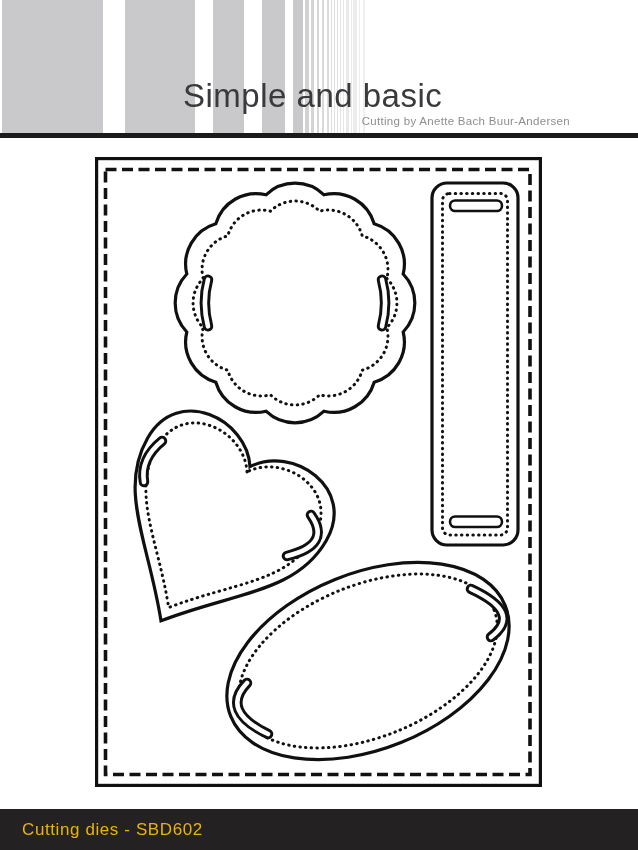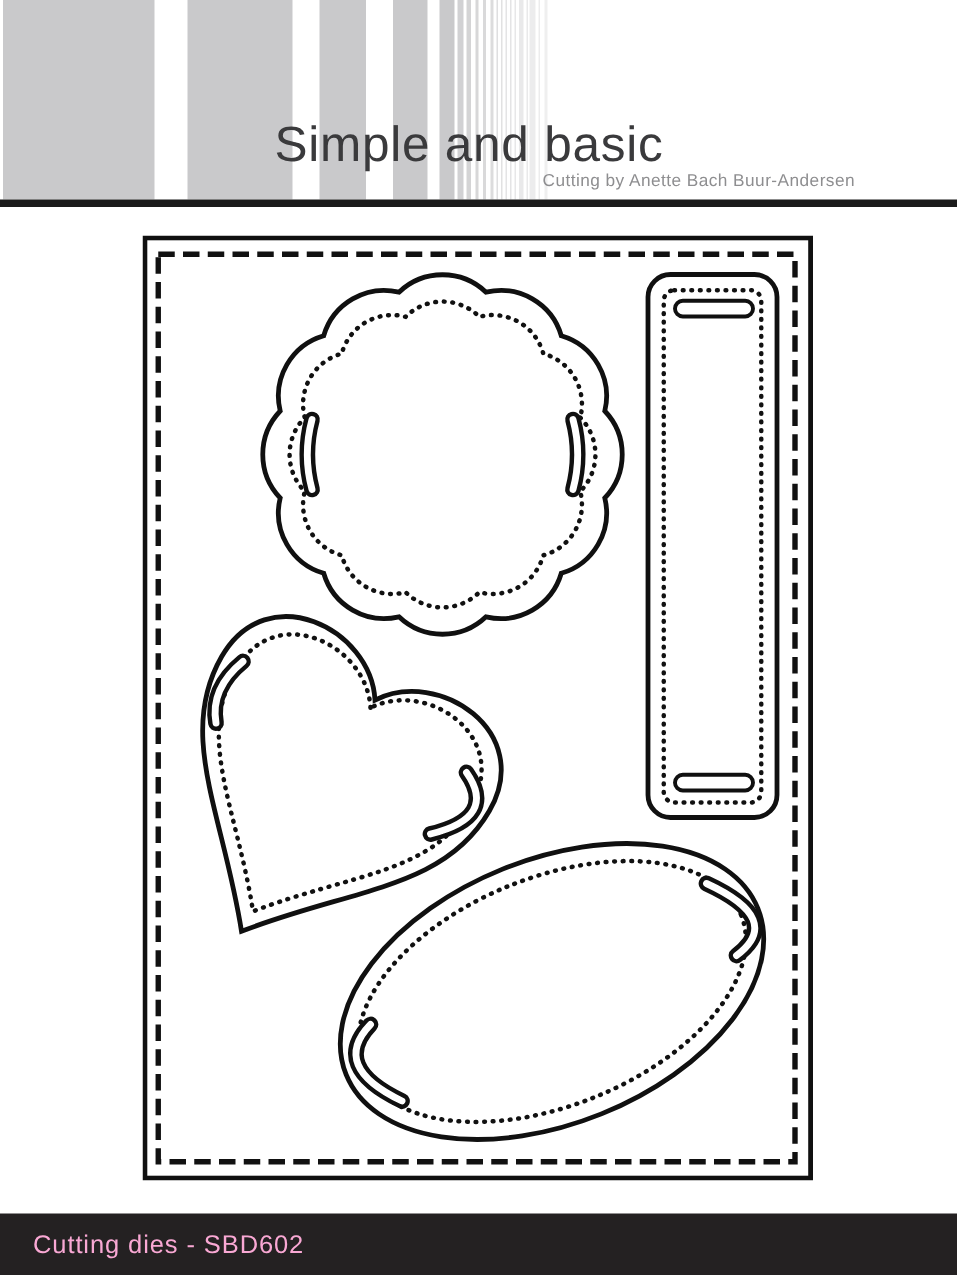--- a/index.html
+++ b/index.html
@@ -124,14 +124,14 @@
       </g>
       <g>
         <path class="slit-outer" d="M 152 526 Q 125 554 173 577"></path>
         <path class="slit-inner" d="M 152 526 Q 125 554 173 577"></path>
       </g>
     </g>
   </svg>
 </div>
 
 <div class="footer-bar" style="background: rgb(36, 33, 34);">
-  <span class="footer-label" style="color: #f9a8d4;">Cutting dies - SBD602</span>
+  <span class="footer-label" style="color: #eab308;">Cutting dies - SBD602</span>
 </div>
 
 </body></html>

